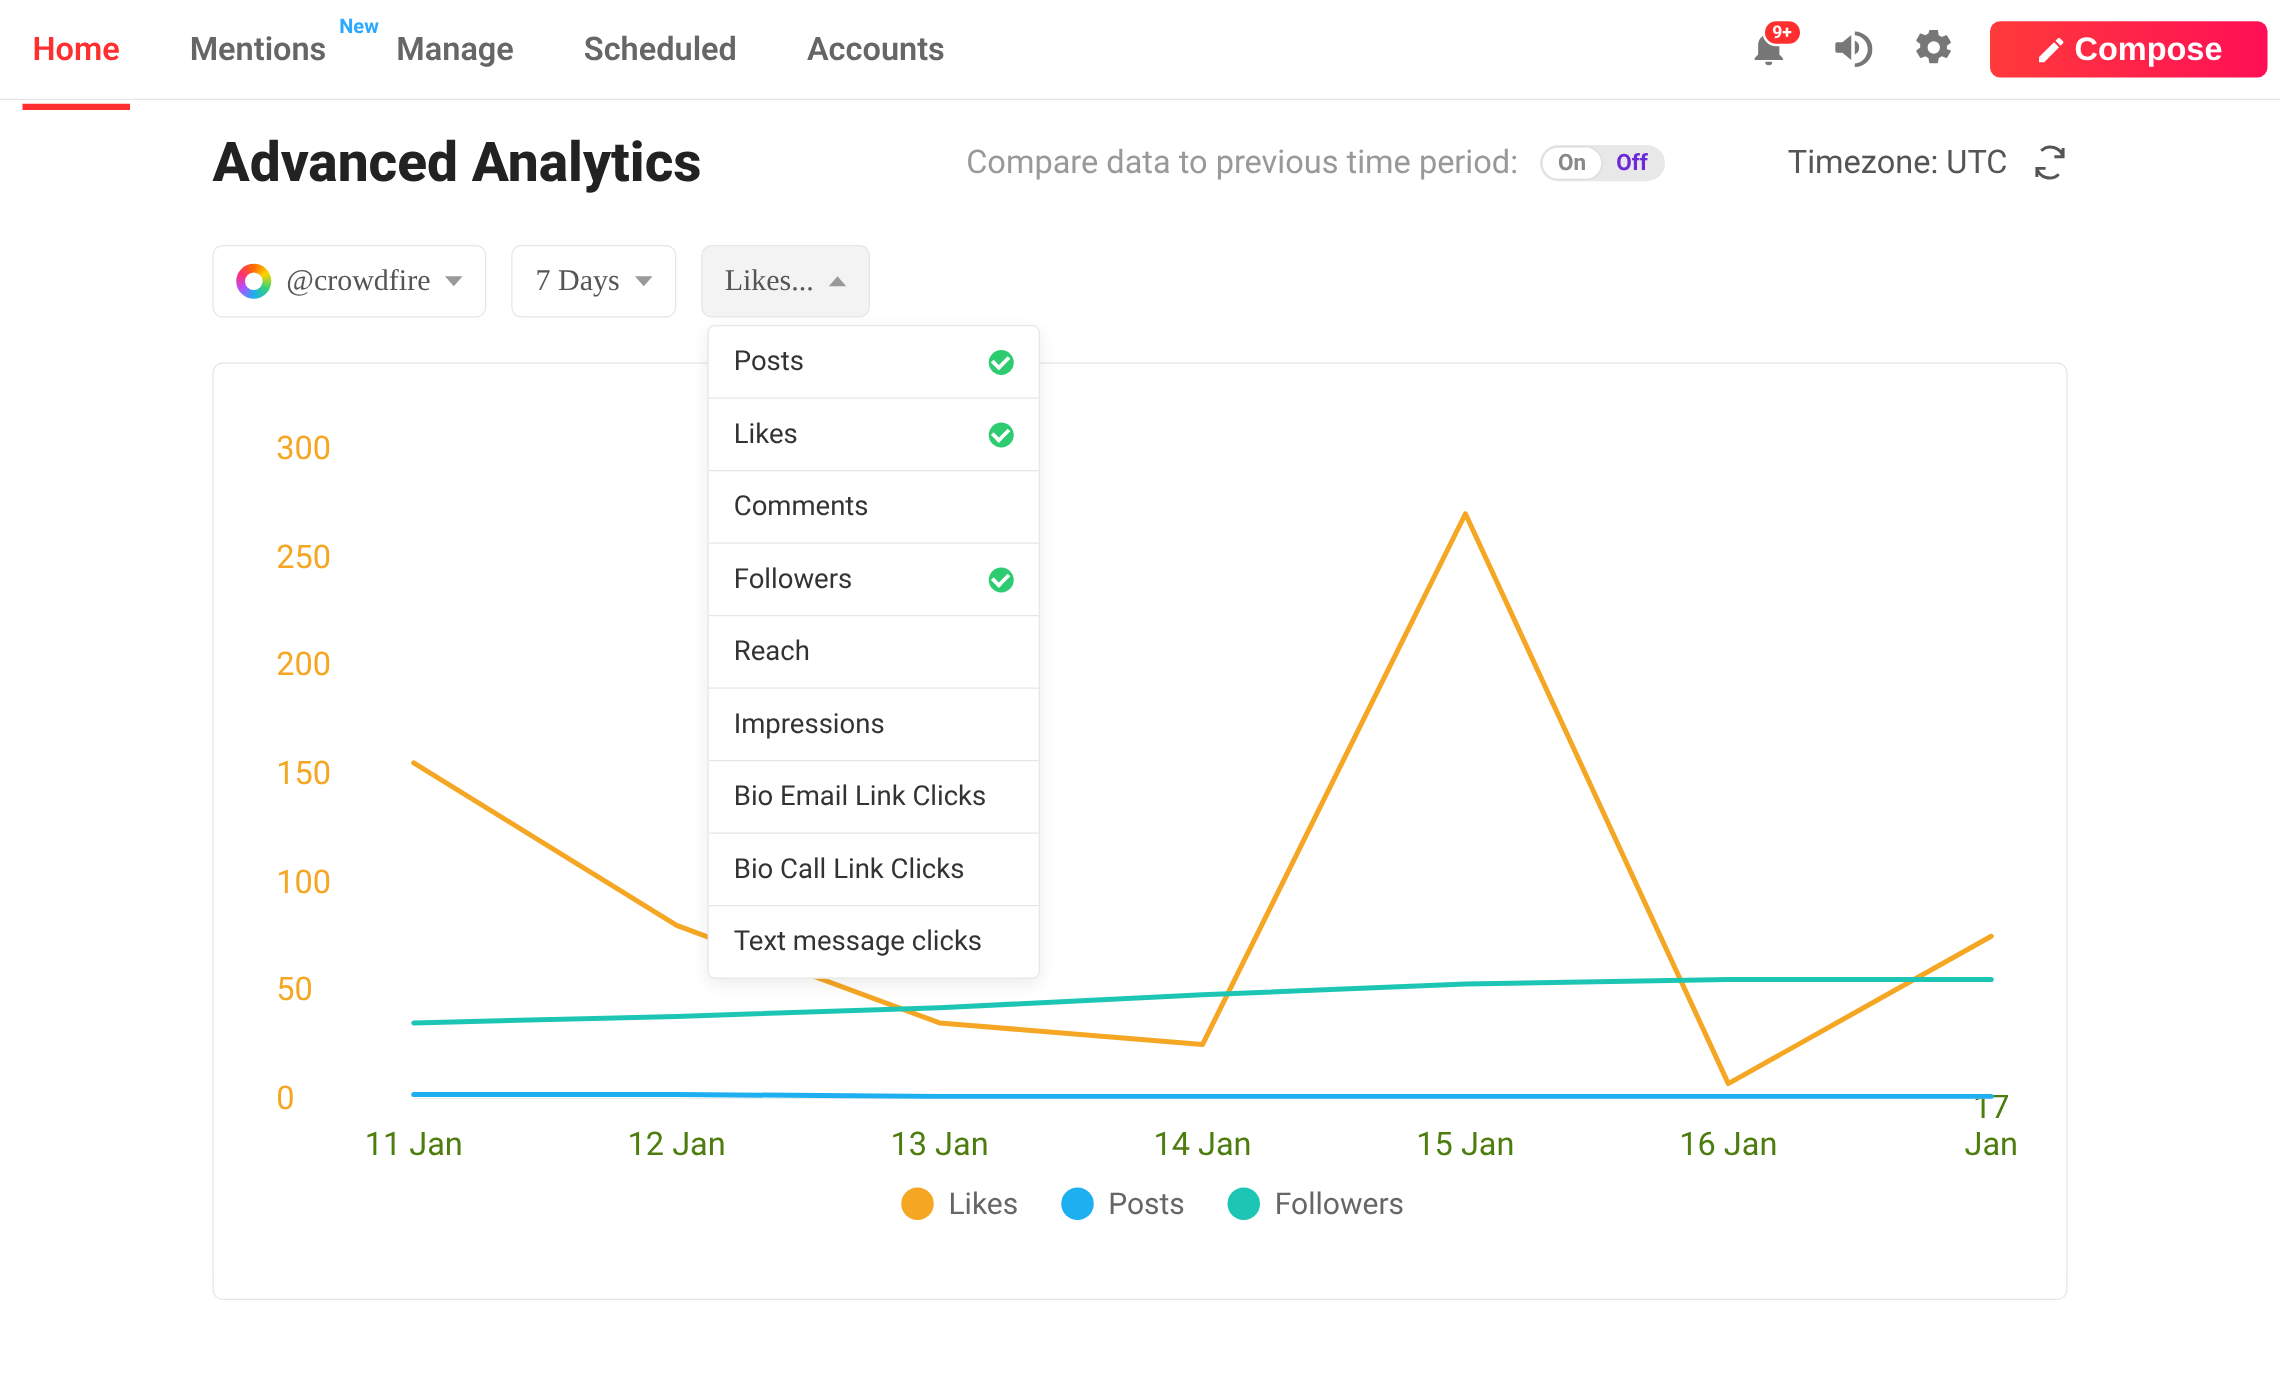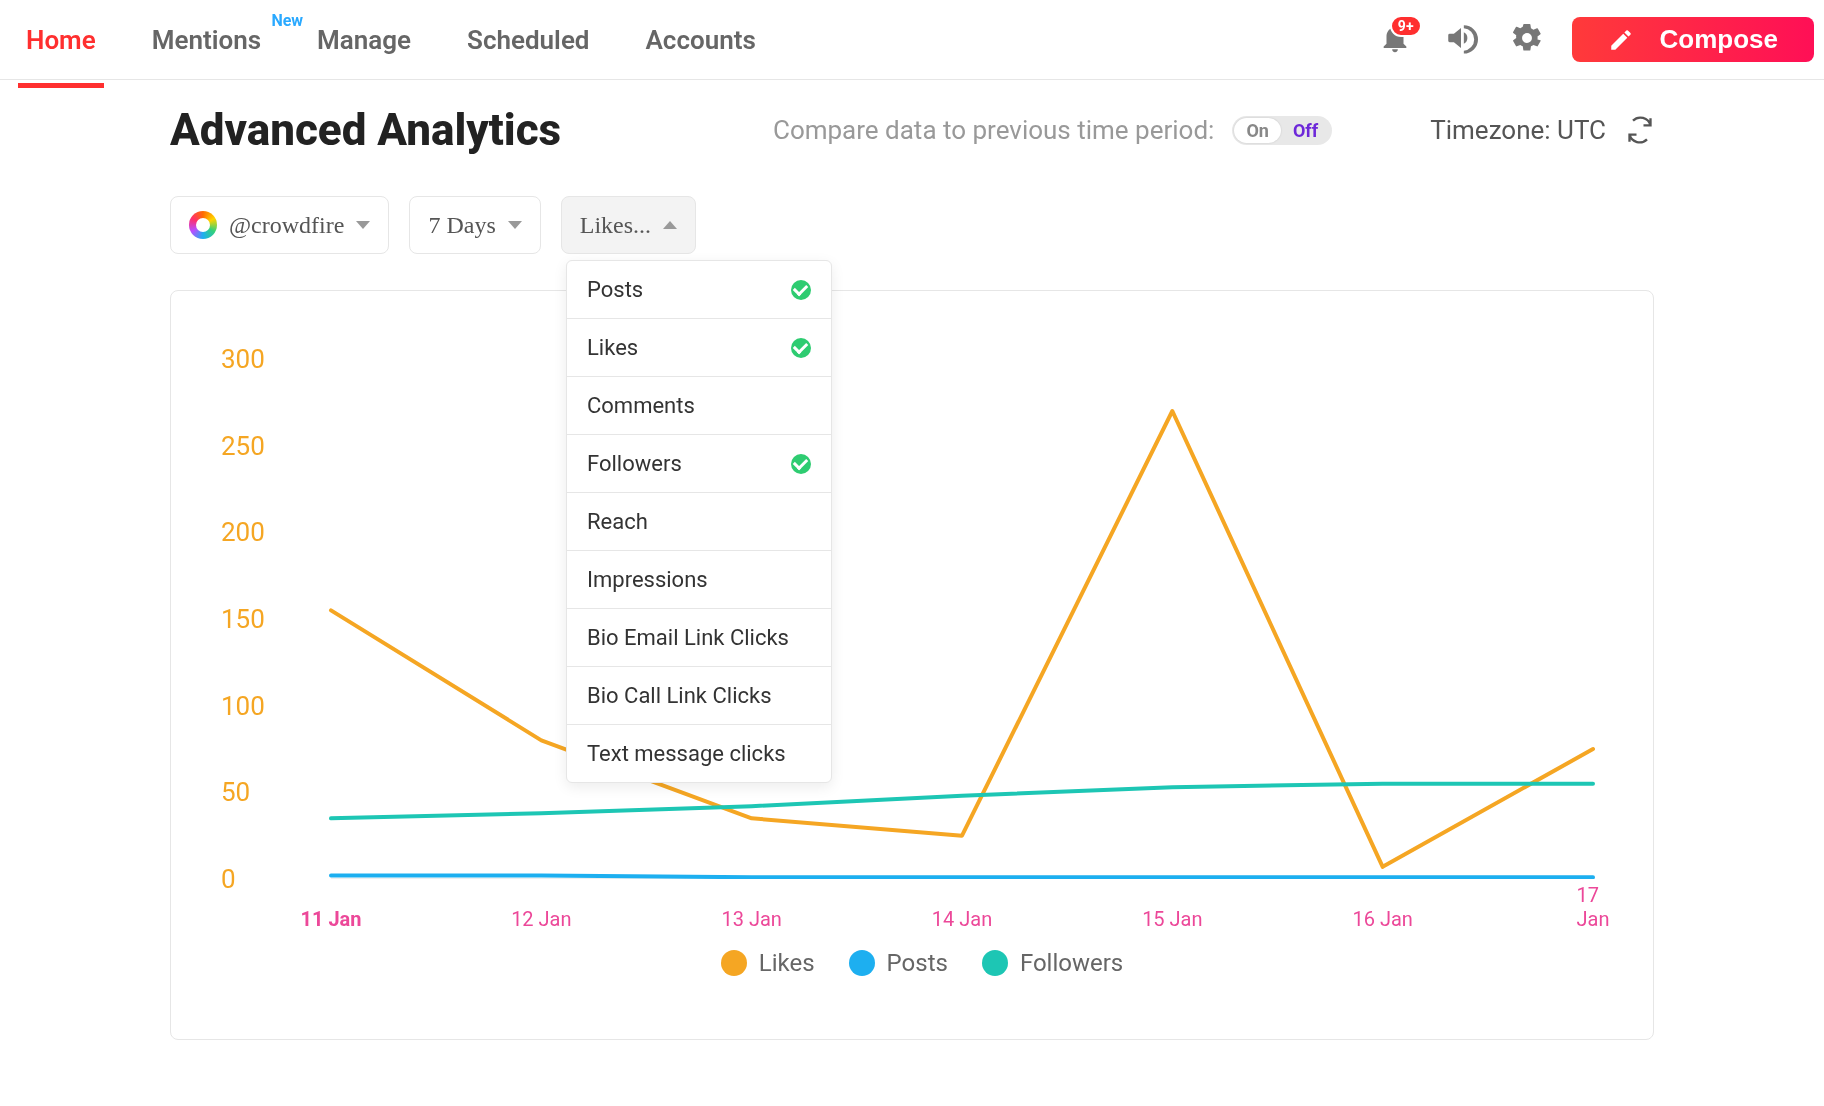--- a/index.html
+++ b/index.html
@@ -74,21 +74,21 @@
   .compose-btn {
     background: linear-gradient(90deg, var(--red-grad-1), var(--red-grad-2));
     color: #fff;
     font-size: 26px;
     font-weight: 700;
     border: none;
     border-radius: 8px;
     padding: 7px 36px;
     display: flex;
     align-items: center;
-    gap: 26px;
+    gap: 6px;
     cursor: pointer;
   }
   
   .page { padding: 24px 170px 0; }
   .title-row { display: flex; align-items: center; gap: 40px; }
   .title { font-size: 44px; font-weight: 800; margin: 0; }
   .compare-row { display: flex; align-items: center; gap: 18px; color: var(--text-light); margin-left: auto; font-size: 26px; }
   .toggle {
     display: inline-flex; align-items: center;
     background: #e8e8e8; border-radius: 999px; padding: 2px; font-size: 18px; font-weight: 700;
@@ -148,21 +148,21 @@
   .chart-card {
     border: 1px solid var(--border);
     border-radius: 8px;
     margin-top: 36px;
     height: 750px;
     position: relative;
     padding: 68px 30px 30px 50px;
   }
   .chart-svg-wrap { position: relative; width: 100%; height: 520px; }
   .ytick { position: absolute; left: 0; font-size: 26px; color: var(--orange); transform: translateY(-50%); }
-  .xtick { position: absolute; bottom: -52px; font-size: 20px; color: #ec4899; transform: translateX(-50%); }
+  .xtick { position: absolute; bottom: -52px; font-size: 26px; color: #4d7c0f; transform: translateX(-50%); text-align: center; }
   .legend { display: flex; justify-content: center; gap: 34px; margin-top: 70px; font-size: 24px; color: #666; }
   .legend-item { display: flex; align-items: center; gap: 12px; }
   .dot { width: 26px; height: 26px; border-radius: 50%; }
 </style>
 </head>
 <body>
 
 <div class="nav">
   <div class="nav-tabs">
     <div class="nav-tab active">Home</div>
@@ -274,21 +274,21 @@
 
   <div class="chart-card">
     <div class="chart-svg-wrap" id="chart-wrap">
         <span class="ytick" style="top: 520px;">0</span>
         <span class="ytick" style="top: 433.333px;">50</span>
         <span class="ytick" style="top: 346.667px;">100</span>
         <span class="ytick" style="top: 260px;">150</span>
         <span class="ytick" style="top: 173.333px;">200</span>
         <span class="ytick" style="top: 86.6667px;">250</span>
         <span class="ytick" style="top: 0px;">300</span>
-        <span class="xtick" style="left: 110px; font-weight: bold;">11 Jan</span>
+        <span class="xtick" style="left: 110px;">11 Jan</span>
         <span class="xtick" style="left: 320.333px;">12 Jan</span>
         <span class="xtick" style="left: 530.667px;">13 Jan</span>
         <span class="xtick" style="left: 741px;">14 Jan</span>
         <span class="xtick" style="left: 951.333px;">15 Jan</span>
         <span class="xtick" style="left: 1161.67px; margin-top: 43px;">16 Jan</span>
         <span class="xtick" style="left: 1372px;">17 Jan</span>
         <svg width="1402" height="520" style="position: absolute; left: 0px; top: 0px;">
           <line x1="110" x2="1372" y1="520" y2="520" stroke="#ddd" stroke-width="1"></line>
           <polyline points="110,251.33333333333331 320.3333333333333,381.33333333333337 530.6666666666666,459.3333333333333 741,476.6666666666667 951.3333333333333,52 1161.6666666666667,507.8666666666667 1372,390" fill="none" stroke="#f5a623" stroke-width="4" stroke-linejoin="round" stroke-linecap="round"></polyline>
           <polyline points="110,516.5333333333333 320.3333333333333,516.5333333333333 530.6666666666666,518.2666666666667 741,518.2666666666667 951.3333333333333,518.2666666666667 1161.6666666666667,518.2666666666667 1372,518.2666666666667" fill="none" stroke="#1daff0" stroke-width="4" stroke-linejoin="round" stroke-linecap="round"></polyline>

